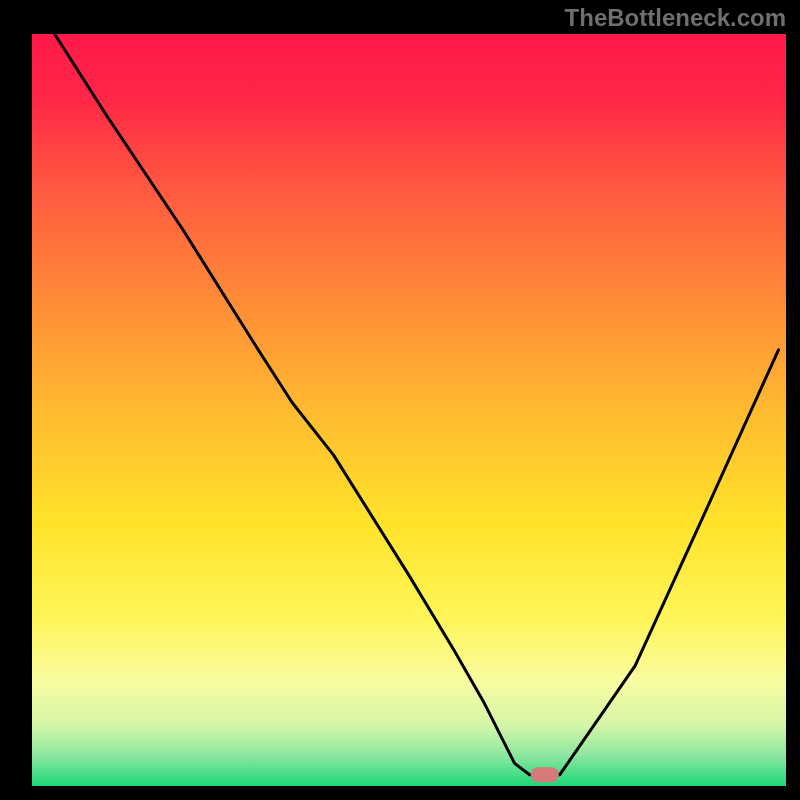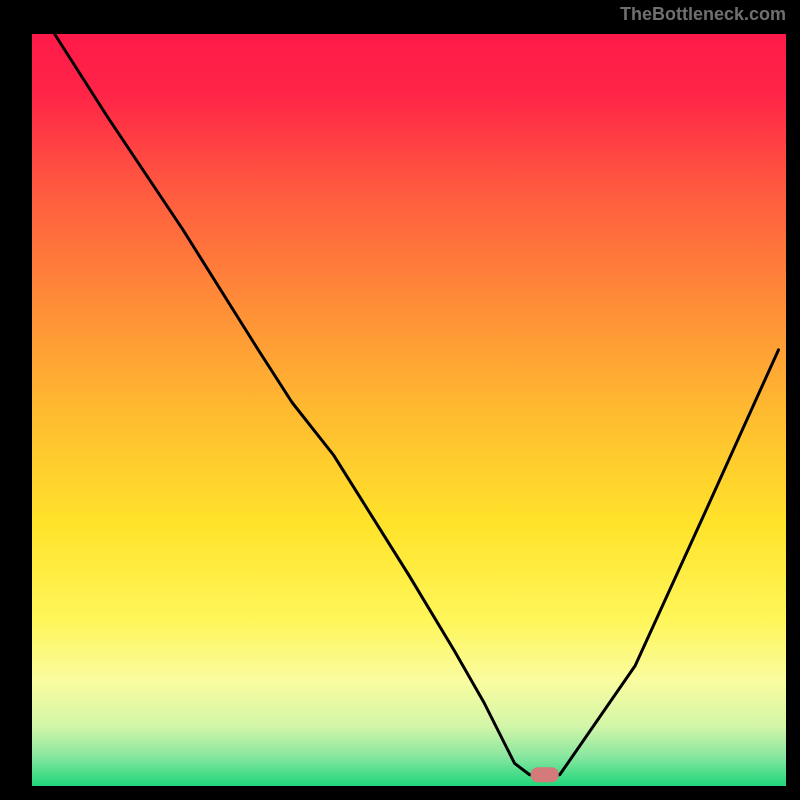--- a/index.html
+++ b/index.html
@@ -17,21 +17,21 @@
     background: #000;
   }
   svg {
     display: block;
   }
   .watermark {
     position: absolute;
     top: 4px;
     right: 14px;
     font-family: Arial, Helvetica, sans-serif;
-    font-size: 18px;
+    font-size: 24px;
     font-weight: 600;
     color: #6f6f6f;
     letter-spacing: 0px;
     text-align: right;
   }
 </style>
 </head>
 <body>
 
 <div class="chart-wrap">

